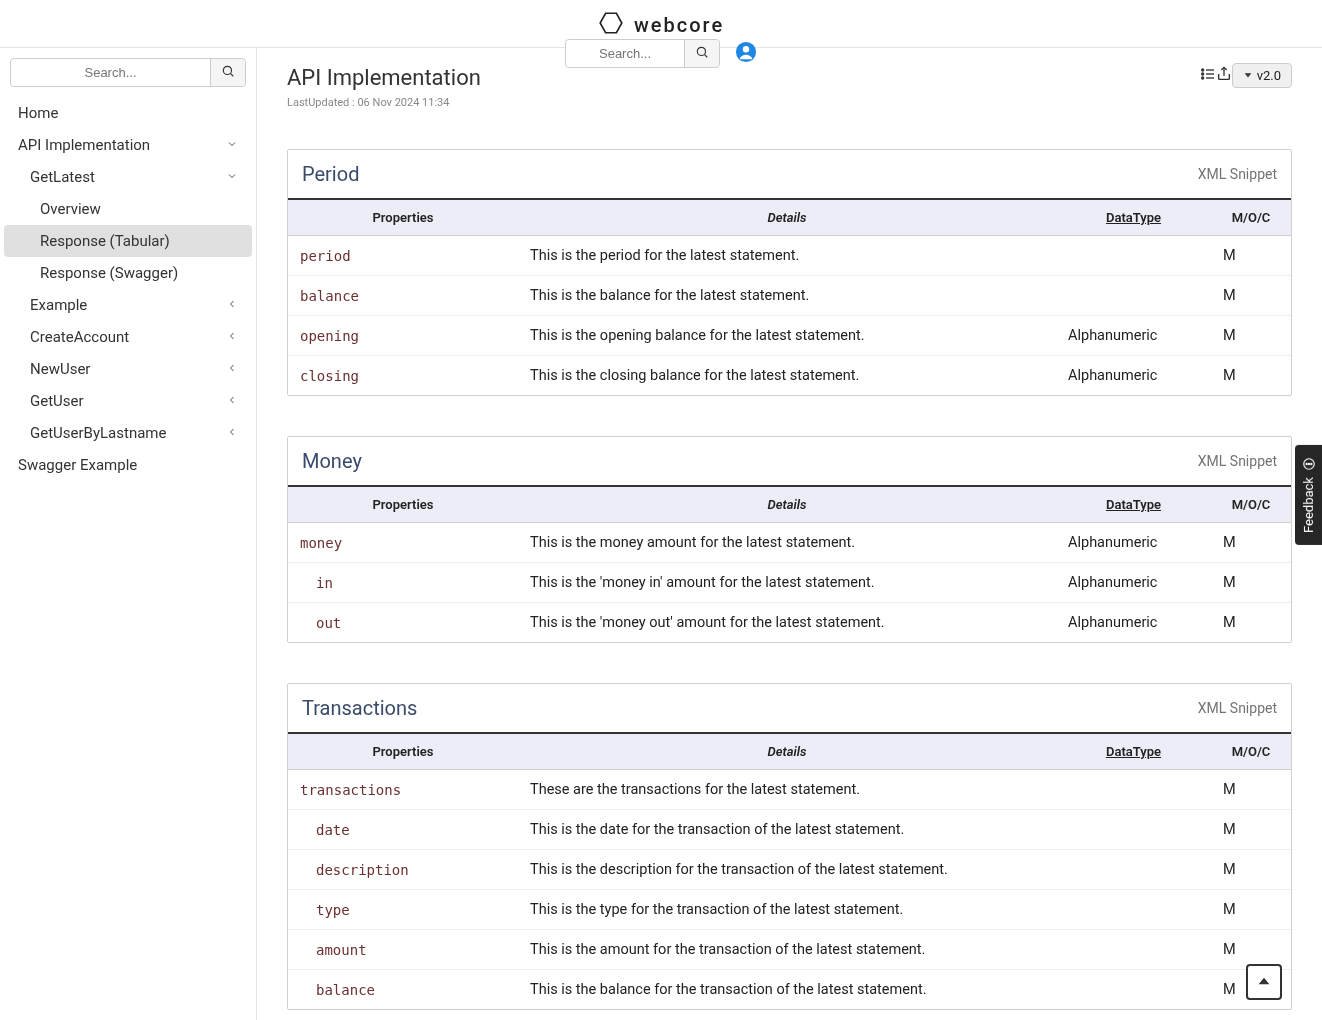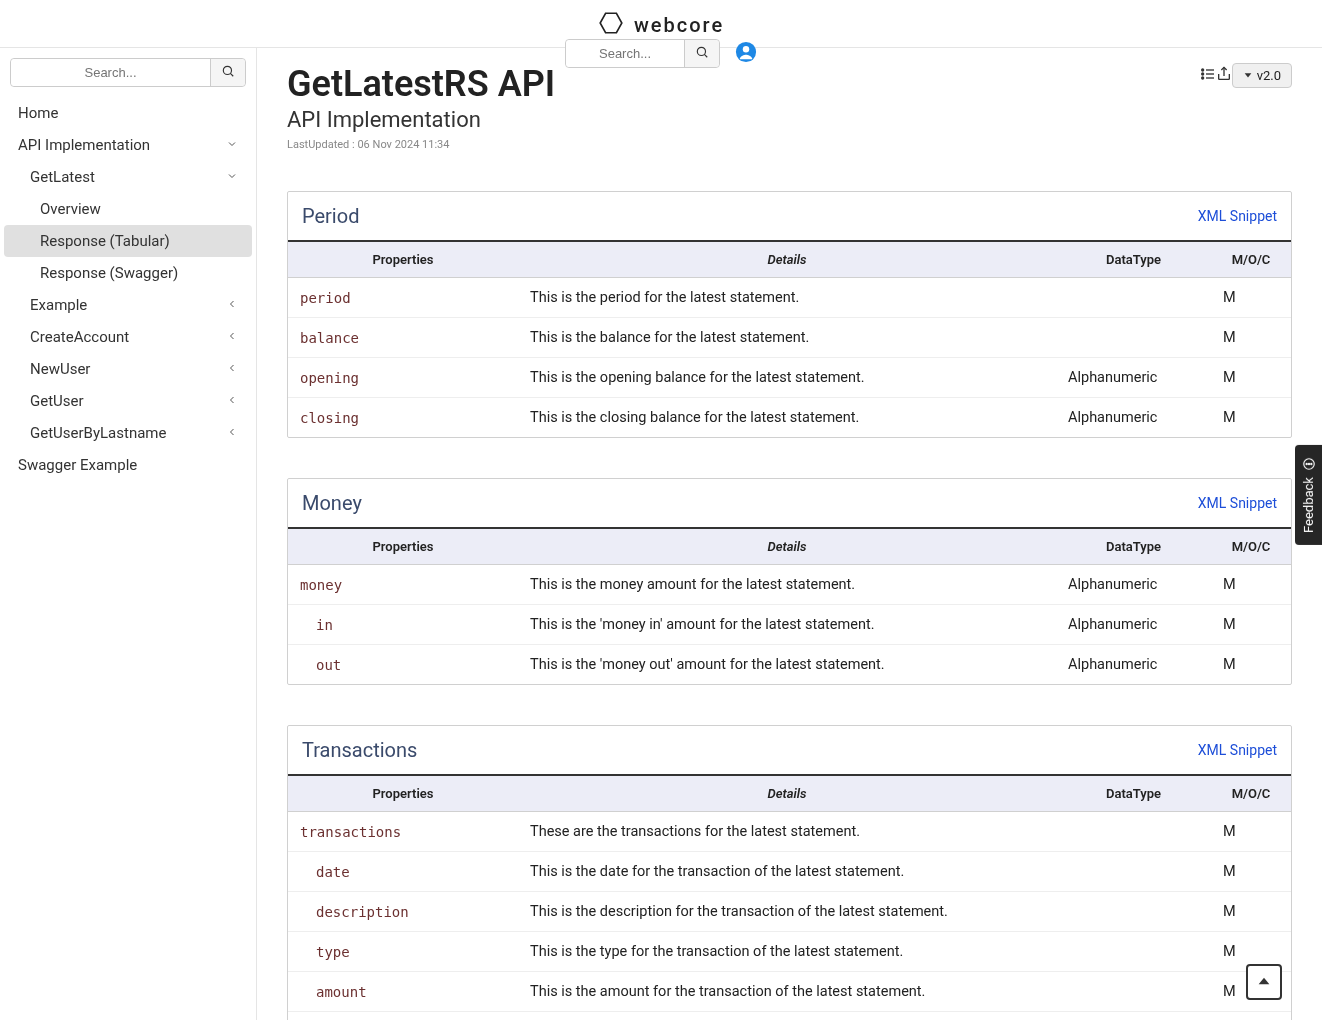--- a/index.html
+++ b/index.html
@@ -26,29 +26,29 @@
 .page-header { display: flex; justify-content: space-between; align-items: flex-start; }
 .page-title { font-size: 36px; font-weight: 600; }
 .page-subtitle { font-size: 22px; font-weight: 400; color: #333; margin-top: 2px; }
 .last-updated { font-size: 11px; color: #888; margin-top: 6px; }
 .toolbar { display: flex; align-items: center; }
 .toolbar-icon { cursor: pointer; color: #333; }
 .version-dropdown { display: flex; align-items: center; gap: 4px; padding: 4px 10px; border: 1px solid #ccc; background: #f0f0f0; border-radius: 4px; font-size: 13px; cursor: pointer; }
 .section { border: 1px solid #d0d0d0; margin-top: 40px; border-radius: 2px; }
 .section-header { display: flex; justify-content: space-between; align-items: center; padding: 12px 14px; border-bottom: 2px solid #333; }
 .section-title { font-size: 20px; font-weight: 400; color: #3a4a6b; }
-.xml-link { color: #1d4ed8; font-size: 14px; cursor: pointer; }
+.xml-link { color: #737373; font-size: 14px; cursor: pointer; }
 table { width: 100%; border-collapse: collapse; }
 thead th { background: #ecedf7; font-weight: 600; font-size: 13px; padding: 10px 12px; text-align: center; border-bottom: 1px solid #d0d0d0; }
 tbody td { padding: 11px 12px; font-size: 14.5px; border-bottom: 1px solid #eee; vertical-align: middle; }
 tbody tr:last-child td { border-bottom: none; }
 .prop-cell { font-family: ui-monospace, Menlo, Consolas, monospace; color: #6b3030; font-size: 14px; }
 .col-props { width: 230px; }
 .col-details { width: auto; font-style: italic; }
-.col-datatype { width: 155px; }
+.col-datatype { width: 155px; text-decoration: underline; }
 .col-moc { width: 80px; }
 .indent-1 { padding-left: 28px !important; margin-top: 8px; }
 .feedback-tab { position: fixed; right: 0; top: 445px; background: #262626; color: #fff; padding: 12px 6px; writing-mode: vertical-rl; transform: rotate(180deg); font-size: 13px; border-radius: 0 4px 4px 0; cursor: pointer; display: flex; align-items: center; gap: 6px; }
 .scroll-top { position: fixed; right: 40px; bottom: 20px; width: 36px; height: 36px; border: 2px solid #333; background: #fff; border-radius: 4px; display: flex; align-items: center; justify-content: center; cursor: pointer; }
 </style>
 </head>
 <body>
 
 <div class="header">
   <div class="logo-group">
@@ -153,21 +153,20 @@
         </div>
         <div class="nav-item">
           <span>Swagger Example</span>
         </div>
       </div>
   </div>
 
   <div class="main">
     <div class="page-header">
       <div>
-        <h1 class="page-title">GetLatestRS API</h1>
         <div class="page-subtitle">API Implementation</div>
         <div class="last-updated">LastUpdated : 06 Nov 2024 11:34</div>
       </div>
       <div class="toolbar">
         <span class="toolbar-icon">
           <svg width="16" height="16" viewBox="0 0 24 24" fill="none" stroke="#333" stroke-width="2">
               <circle cx="4" cy="6" r="1.5" fill="#333"></circle>
               <line x1="9" y1="6" x2="21" y2="6"></line>
               <circle cx="4" cy="12" r="1.5" fill="#333"></circle>
               <line x1="9" y1="12" x2="21" y2="12"></line>

